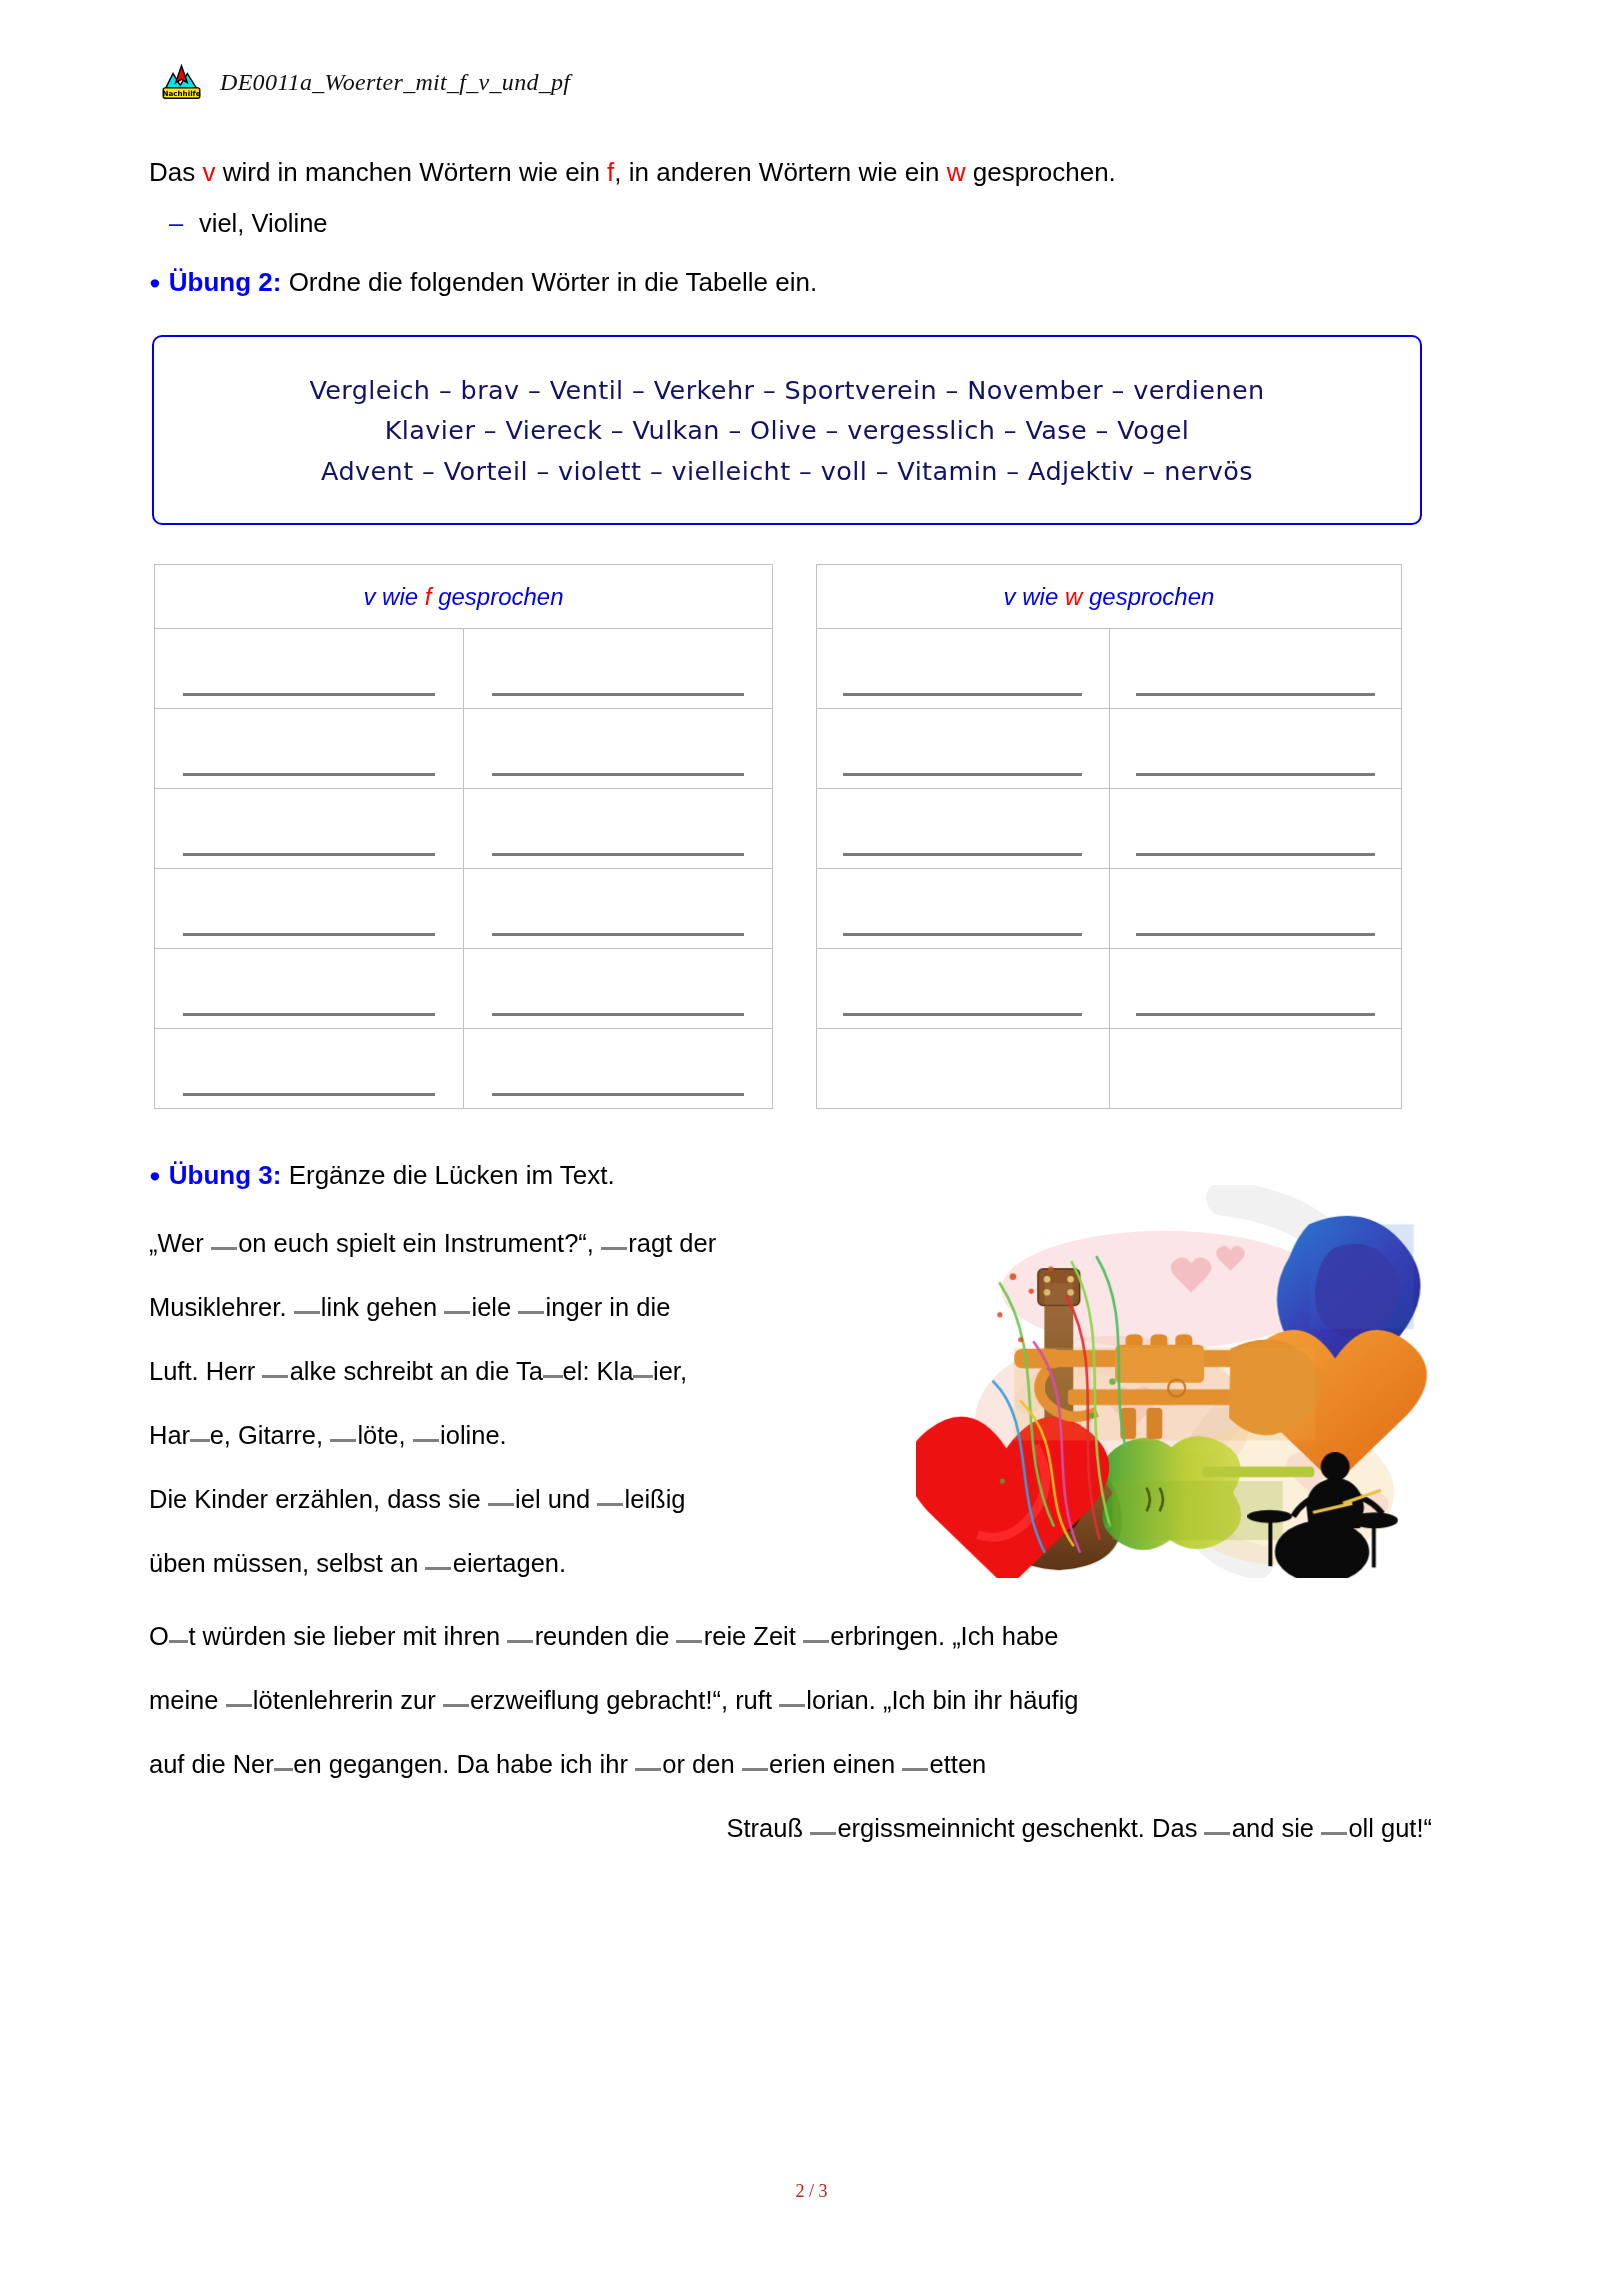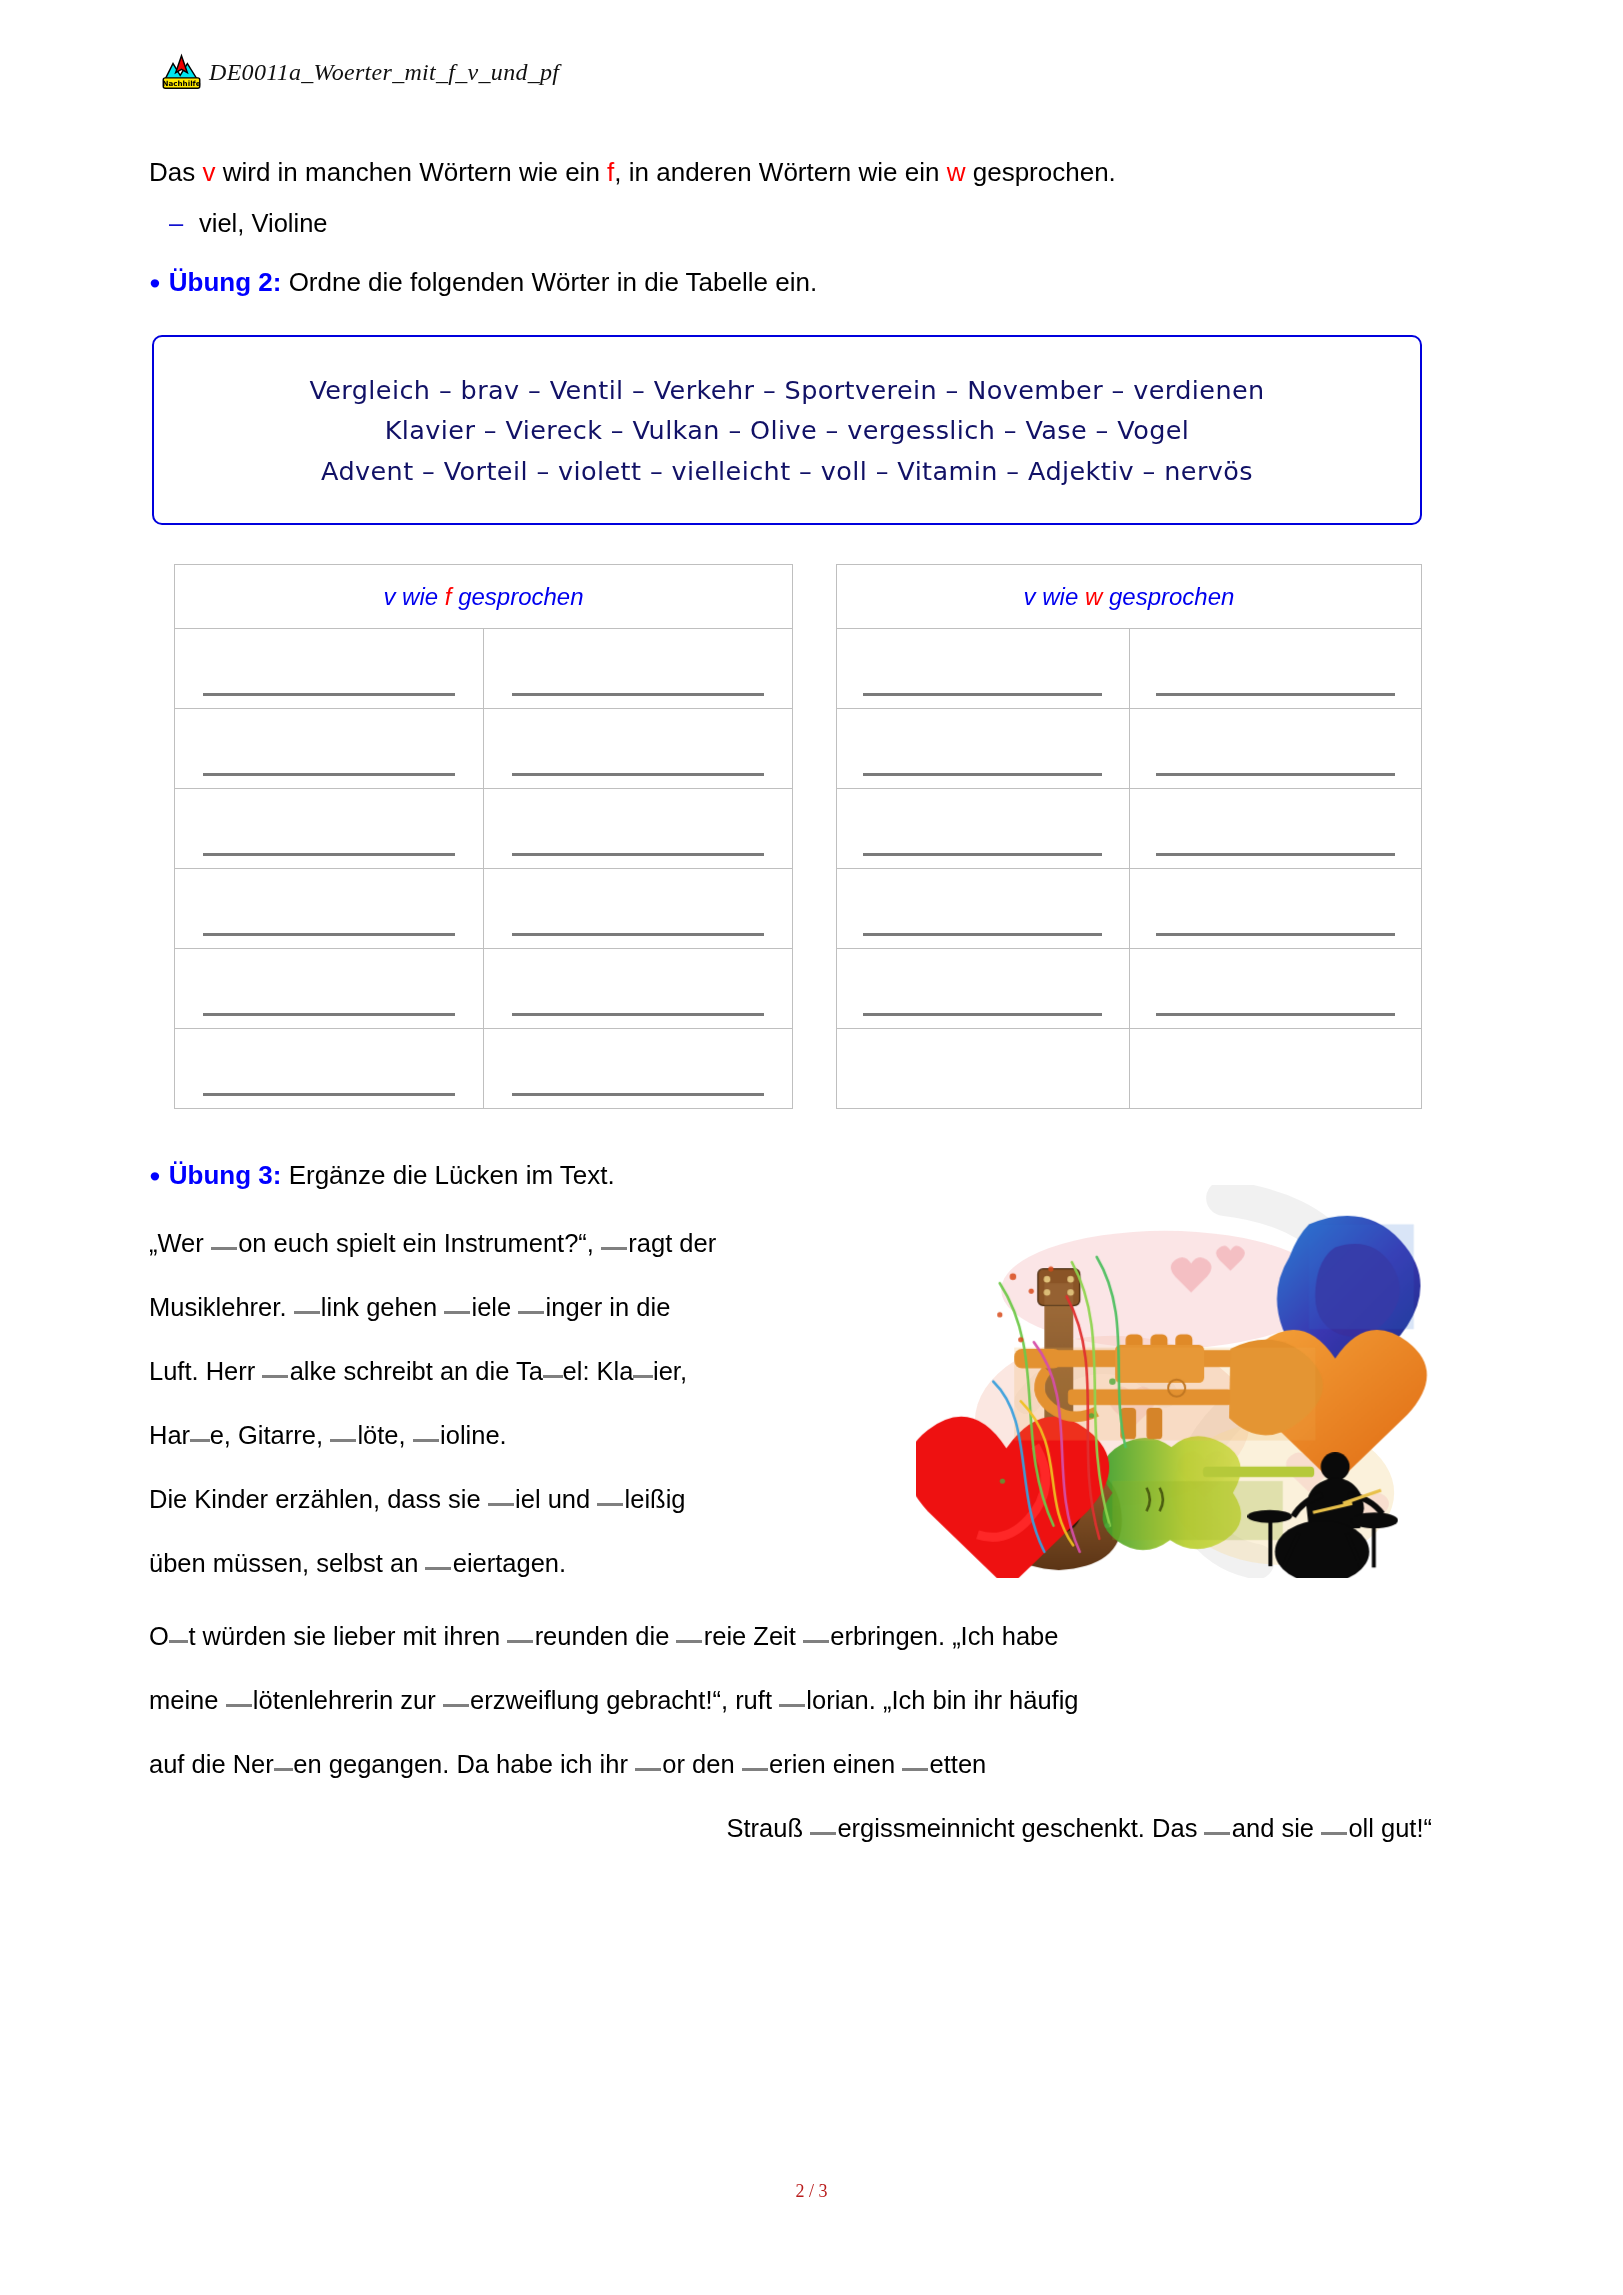--- a/index.html
+++ b/index.html
@@ -20,24 +20,24 @@
     left: 0; top: 0;
     width: 1623px;
     height: 2295px;
     box-sizing: border-box;
   }
 
   
   .header {
     position: absolute;
     left: 160px;
-    top: 53px;
+    top: 63px;
     display: flex;
     align-items: center;
-    gap: 6px;
+    gap: 17px;
   }
   .logo {
     position: relative;
     width: 43px;
     height: 38px;
     flex: 0 0 auto;
   }
   .logo svg { display: block; }
   .header-title {
     font-family: "Liberation Serif", serif;
@@ -114,21 +114,20 @@
     white-space: nowrap;
     text-align: center;
   }
 
   
   .sort-table {
     position: absolute;
     top: 564px;
     border-collapse: collapse;
     table-layout: fixed;
-    margin-left: 20px;
   }
   #table-f { left: 154px; width: 619px; }
   #table-w { left: 816px; width: 586px; }
   .sort-table td {
     border: 1.3px solid #bfbfbf;
     padding: 0;
     vertical-align: bottom;
     height: 80px;
     box-sizing: border-box;
   }

